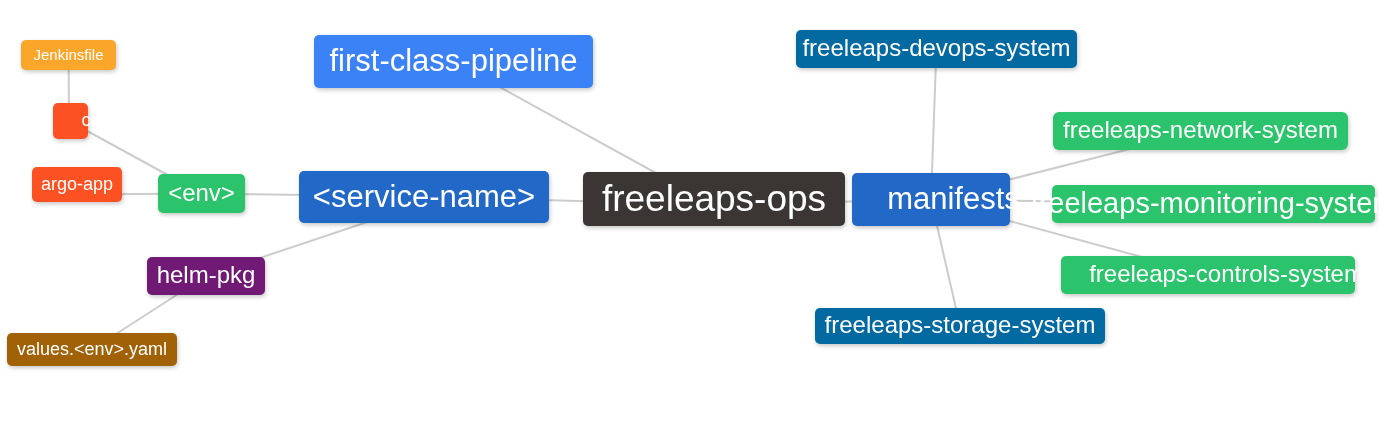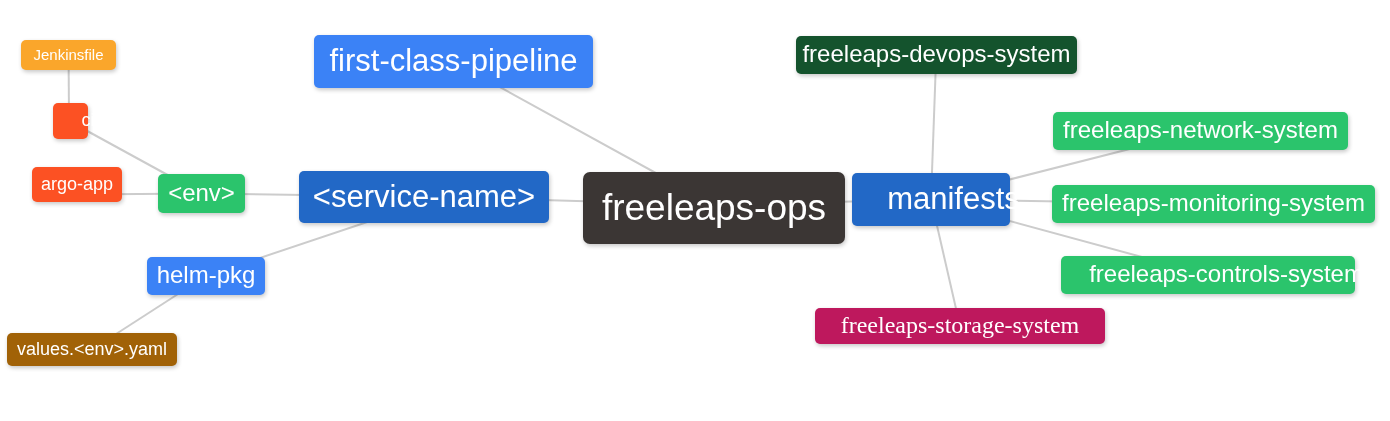--- a/index.html
+++ b/index.html
@@ -55,51 +55,51 @@
       <line x1="453.5" y1="61.5" x2="714" y2="205" stroke="#cccccc" stroke-width="2"></line>
       <line x1="442" y1="197" x2="714" y2="205" stroke="#cccccc" stroke-width="2"></line>
       <line x1="714" y1="205" x2="931" y2="199.5" stroke="#cccccc" stroke-width="2"></line>
       <line x1="931" y1="199.5" x2="936.5" y2="47" stroke="#cccccc" stroke-width="2"></line>
       <line x1="931" y1="199.5" x2="1200.5" y2="131" stroke="#cccccc" stroke-width="2"></line>
       <line x1="931" y1="199.5" x2="1213.5" y2="204" stroke="#cccccc" stroke-width="2"></line>
       <line x1="931" y1="199.5" x2="1208" y2="275" stroke="#cccccc" stroke-width="2"></line>
       <line x1="931" y1="199.5" x2="960" y2="326" stroke="#cccccc" stroke-width="2"></line>
     </svg>
 
-<div class="node" style="left: 583px; top: 172px; width: 262px; height: 72px; background: rgb(59, 54, 52); font-size: 37px; border-radius: 7px;">
+<div class="node" style="left: 583px; top: 172px; width: 262px; height: 54px; background: rgb(59, 54, 52); font-size: 37px;">
       <span>freeleaps-ops</span>
     </div>
     <div class="node" style="left: 314px; top: 35px; width: 279px; height: 53px; background: #3b82f6; font-size: 31px;">
       <span>first-class-pipeline</span>
     </div>
     <div class="node" style="left: 299px; top: 171px; width: 250px; height: 52px; background: rgb(34, 104, 198); font-size: 31px;">
       <span>&lt;service-name&gt;</span>
     </div>
     <div class="node" style="left: 852px; top: 173px; width: 158px; height: 53px; background: rgb(34, 104, 198); font-size: 31px; padding-left: 45px;">
       <span>manifests</span>
     </div>
     <div class="node" style="left: 158px; top: 174px; width: 87px; height: 39px; background: rgb(43, 196, 108); font-size: 24px; justify-content: center;">
       <span>&lt;env&gt;</span>
     </div>
-    <div class="node" style="left: 147px; top: 257px; width: 118px; height: 38px; background: #3b82f6; font-size: 24px;">
+    <div class="node" style="left: 147px; top: 257px; width: 118px; height: 38px; background: #701a75; font-size: 24px;">
       <span>helm-pkg</span>
     </div>
-    <div class="node" style="left: 796px; top: 36px; width: 281px; height: 38px; background: #14532d; font-size: 24px;">
+    <div class="node" style="left: 796px; top: 30px; width: 281px; height: 38px; background: #0369a1; font-size: 24px;">
       <span>freeleaps-devops-system</span>
     </div>
-    <div class="node" style="left: 1053px; top: 112px; width: 295px; height: 38px; background: rgb(43, 196, 108); font-size: 24px;">
+    <div class="node" style="left: 1053px; top: 112px; width: 295px; height: 38px; background: rgb(43, 196, 108); font-size: 24px; border-radius: 6px;">
       <span>freeleaps-network-system</span>
     </div>
-    <div class="node" style="left: 1052px; top: 185px; width: 323px; height: 38px; background: rgb(43, 196, 108); font-size: 24px;">
+    <div class="node" style="left: 1052px; top: 185px; width: 323px; height: 38px; background: rgb(43, 196, 108); font-size: 29px;">
       <span>freeleaps-monitoring-system</span>
     </div>
     <div class="node" style="left: 1061px; top: 256px; width: 294px; height: 38px; background: rgb(43, 196, 108); font-size: 24px; padding-left: 37px;">
       <span>freeleaps-controls-system</span>
     </div>
-    <div class="node" style="left: 815px; top: 308px; width: 290px; height: 36px; background: #be185d; font-size: 24px; font-family: Liberation Serif, serif;">
+    <div class="node" style="left: 815px; top: 308px; width: 290px; height: 36px; background: #0369a1; font-size: 24px;">
       <span>freeleaps-storage-system</span>
     </div>
     <div class="node" style="left: 53px; top: 103px; width: 32px; height: 36px; background: rgb(252, 81, 35); font-size: 18px; padding-left: 35px;">
       <span>ci</span>
     </div>
     <div class="node" style="left: 32px; top: 167px; width: 90px; height: 35px; background: rgb(252, 81, 35); font-size: 18px;">
       <span>argo-app</span>
     </div>
     <div class="node" style="left: 7px; top: 333px; width: 170px; height: 33px; background: #a16207; font-size: 18px;">
       <span>values.&lt;env&gt;.yaml</span>

